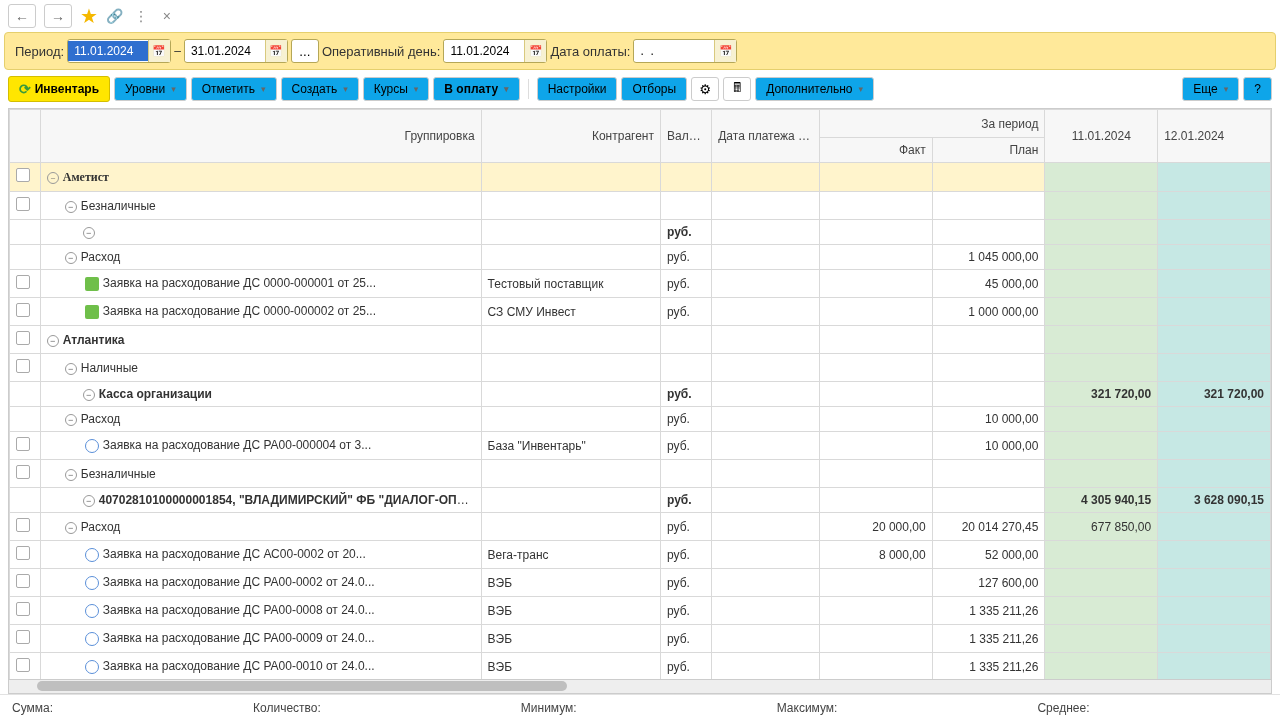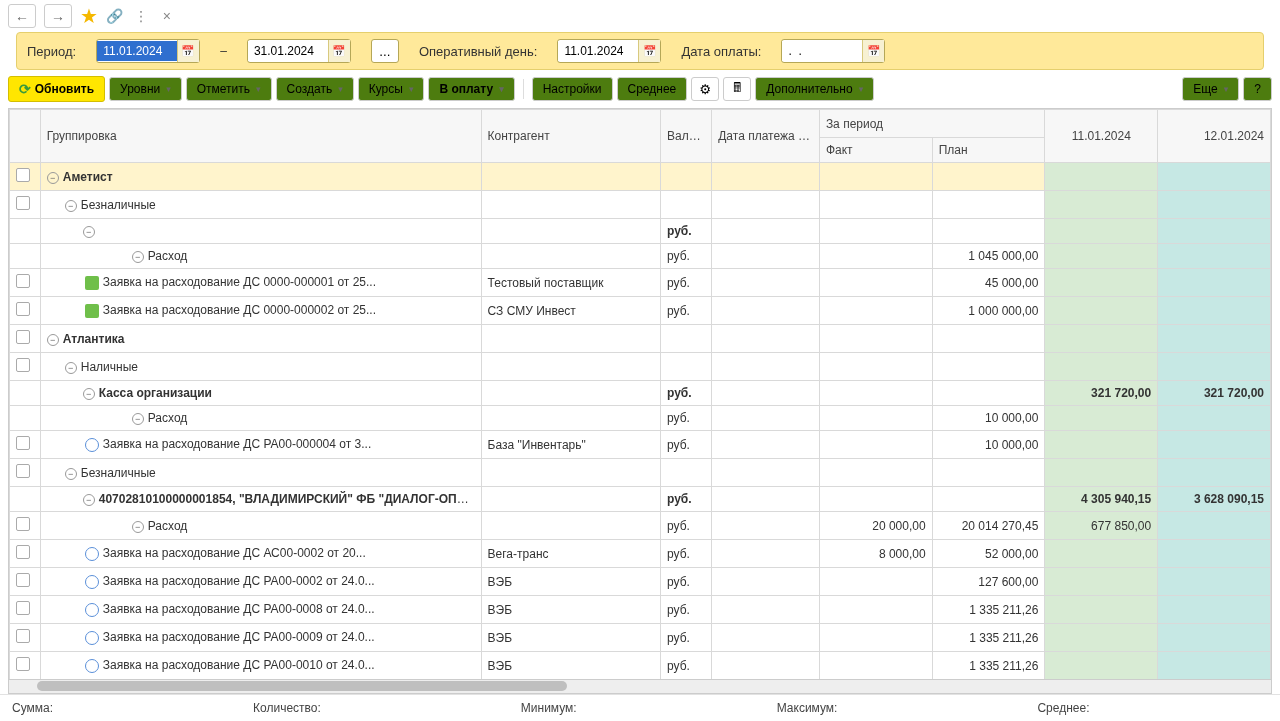--- a/index.html
+++ b/index.html
@@ -2,63 +2,63 @@
 <html><head>
 <meta charset="utf-8">
 <style>
 * { box-sizing: border-box; margin: 0; padding: 0; }
 body { font-family: Arial, sans-serif; font-size: 12px; color: #333; background: #fff; width: 1280px; height: 721px; overflow: hidden; display: flex; flex-direction: column; }
 .titlebar { display: flex; align-items: center; padding: 4px 8px; gap: 8px; }
 .nav-btn { width: 28px; height: 24px; border: 1px solid #ccc; background: #fff; border-radius: 3px; cursor: pointer; display: flex; align-items: center; justify-content: center; font-size: 14px; color: #666; }
 .star-icon { color: #f5b800; font-size: 20px; }
 .title-text { font-size: 17px; color: #333; flex: 1; }
 .title-ctrl { width: 18px; height: 18px; display: flex; align-items: center; justify-content: center; color: #888; cursor: pointer; font-size: 14px; }
-.period-bar { background: #ffe99a; border: 1px solid #e5cf6d; display: flex; align-items: center; padding: 6px 10px; gap: 20px; margin: 0 16px; border-radius: 4px; }
+.period-bar { background: #ffe99a; border: 1px solid #e5cf6d; display: flex; align-items: center; padding: 6px 10px; gap: 3px; margin: 0 4px; border-radius: 4px; }
 .period-bar label { font-size: 13px; }
 .date-field { display: flex; align-items: center; border: 1px solid #b5a757; background: #fff; border-radius: 3px; }
 .date-field input { border: none; outline: none; padding: 3px 6px; width: 80px; font-size: 12px; }
 .date-field.hl input { background: #2f6fcf; color: #fff; }
 .cal-btn { width: 22px; height: 22px; background: #f7f1d2; border: none; border-left: 1px solid #d8c97e; cursor: pointer; display: flex; align-items: center; justify-content: center; font-size: 11px; }
 .dots-btn { width: 28px; height: 24px; border: 1px solid #b5a757; background: #fff; border-radius: 3px; cursor: pointer; }
 .toolbar { display: flex; align-items: center; padding: 6px 8px; gap: 4px; }
-.tb-btn { padding: 4px 10px; border: 1px solid #ccc; background: #4d7c0f; border-radius: 3px; cursor: pointer; font-size: 12px; display: flex; align-items: center; gap: 4px; }
+.tb-btn { padding: 4px 10px; border: 1px solid #ccc; background: #0ea5e9; border-radius: 3px; cursor: pointer; font-size: 12px; display: flex; align-items: center; gap: 4px; }
 .tb-btn.primary { background: #ffe600; border-color: #d4be00; font-weight: bold; }
 .tb-btn.dd::after { content: "▾"; font-size: 9px; margin-left: 2px; color: #666; }
 .tb-btn.framed { border-width: 1px; font-weight: bold; }
 .tb-sep { width: 1px; height: 20px; background: #ddd; margin: 0 4px; }
 .tb-spacer { flex: 1; }
 .ico-btn { width: 28px; height: 24px; border: 1px solid #ccc; background: #fff; border-radius: 3px; cursor: pointer; display: flex; align-items: center; justify-content: center; }
 .refresh-icon { color: #3a9a3a; font-weight: bold; font-size: 14px; }
 .grid-wrap { flex: 1; overflow: auto; border: 1px solid #ccc; margin: 0 8px; position: relative; }
 table { border-collapse: collapse; width: 100%; table-layout: fixed; }
 th, td { border: 1px solid #d9d9d9; padding: 5px 6px; font-size: 12px; text-align: left; overflow: hidden; white-space: nowrap; text-overflow: ellipsis; }
-th { background: #f7f7f7; font-weight: normal; color: #444; }
+th { background: #f7f7f7; font-weight: normal; color: #444; text-align: right; }
 thead tr:first-child th { height: 28px; }
 .col-chk { width: 30px; }
 .col-group { width: 430px; }
 .col-agent { width: 175px; }
 .col-cur { width: 50px; }
 .col-date { width: 105px; }
 .col-fact { width: 110px; }
 .col-plan { width: 110px; }
 .col-d { width: 110px; }
 td.num { text-align: right; }
 td.cur { font-weight: bold; }
 .chk { width: 14px; height: 14px; border: 1px solid #aaa; background: #fff; display: inline-block; border-radius: 2px; }
 .tree-toggle { display: inline-block; width: 12px; height: 12px; border: 1px solid #999; border-radius: 7px; font-size: 9px; line-height: 10px; text-align: center; color: #666; margin-right: 4px; cursor: pointer; }
 .indent-0 { padding-left: 6px; }
 .indent-1 { padding-left: 24px; }
 .indent-2 { padding-left: 42px; }
-.indent-3 { padding-left: 91px; }
+.indent-3 { padding-left: 24px; }
 .indent-5 { padding-left: 44px; }
 .row-icon { display: inline-block; width: 14px; height: 14px; vertical-align: middle; margin-right: 4px; }
 .ico-doc { background: #6fbf4a; border-radius: 2px; }
 .ico-clock { border: 1px solid #5a8fd8; border-radius: 50%; position: relative; }
 .bold { font-weight: bold; }
-.bg-sel { background: #fff4cc; }
+.bg-sel { background: #fff4cc; font-family: Liberation Serif, serif; }
 .bg-g1 { background: #d8ebd4; }
 .bg-g2 { background: #c6e8e4; }
 .statusbar { display: flex; padding: 6px 12px; gap: 200px; font-size: 12px; color: #444; border-top: 1px solid #e2e2e2; }
 .hscroll { height: 14px; background: #eee; margin: 0 8px; border: 1px solid #ccc; border-top: none; position: relative; }
 .hscroll-thumb { position: absolute; left: 28px; top: 1px; height: 10px; width: 530px; background: #bfbfbf; border-radius: 5px; }
 </style>
 </head>
 <body>
 
 <div class="titlebar">
@@ -90,30 +90,30 @@
   <label>Дата оплаты:</label>
   <span class="date-field">
     <input value=".  ." style="">
     <button class="cal-btn">📅</button>
   </span>
 </div>
 
 <div class="toolbar">
   <button class="tb-btn primary">
       <span class="refresh-icon">⟳</span>
-      <span>Обновить</span>
+      <span>Инвентарь</span>
     </button>
   <button class="tb-btn dd">Уровни</button>
   <button class="tb-btn dd">Отметить</button>
   <button class="tb-btn dd">Создать</button>
   <button class="tb-btn dd">Курсы</button>
   <button class="tb-btn dd framed">В оплату</button>
   <span class="tb-sep"></span>
   <button class="tb-btn">Настройки</button>
-  <button class="tb-btn">Среднее</button>
+  <button class="tb-btn">Отборы</button>
   <button class="ico-btn">⚙</button>
   <button class="ico-btn">🖩</button>
   <button class="tb-btn dd">Дополнительно</button>
   <span class="tb-spacer"></span>
   <button class="tb-btn dd">Еще</button>
   <button class="tb-btn">?</button>
 </div>
 
 <div class="grid-wrap">
 <table>
@@ -130,21 +130,21 @@
 </colgroup>
 <thead>
   <tr>
     <th rowspan="2"></th>
     <th rowspan="2">Группировка</th>
     <th rowspan="2">Контрагент</th>
     <th rowspan="2">Валюта</th>
     <th rowspan="2">Дата платежа крайняя</th>
     <th colspan="2">За период</th>
     <th rowspan="2" style="text-align:center">11.01.2024</th>
-    <th rowspan="2" style="text-align:right">12.01.2024</th>
+    <th rowspan="2" style="text-align:left">12.01.2024</th>
   </tr>
   <tr>
     <th>Факт</th>
     <th>План</th>
   </tr>
 </thead>
 <tbody id="grid-body">
         <tr class="bg-sel">
           <td><span class="chk"></span></td>
           <td class="indent-0"><span class="tree-toggle">−</span><span class="bold">Аметист</span></td>

